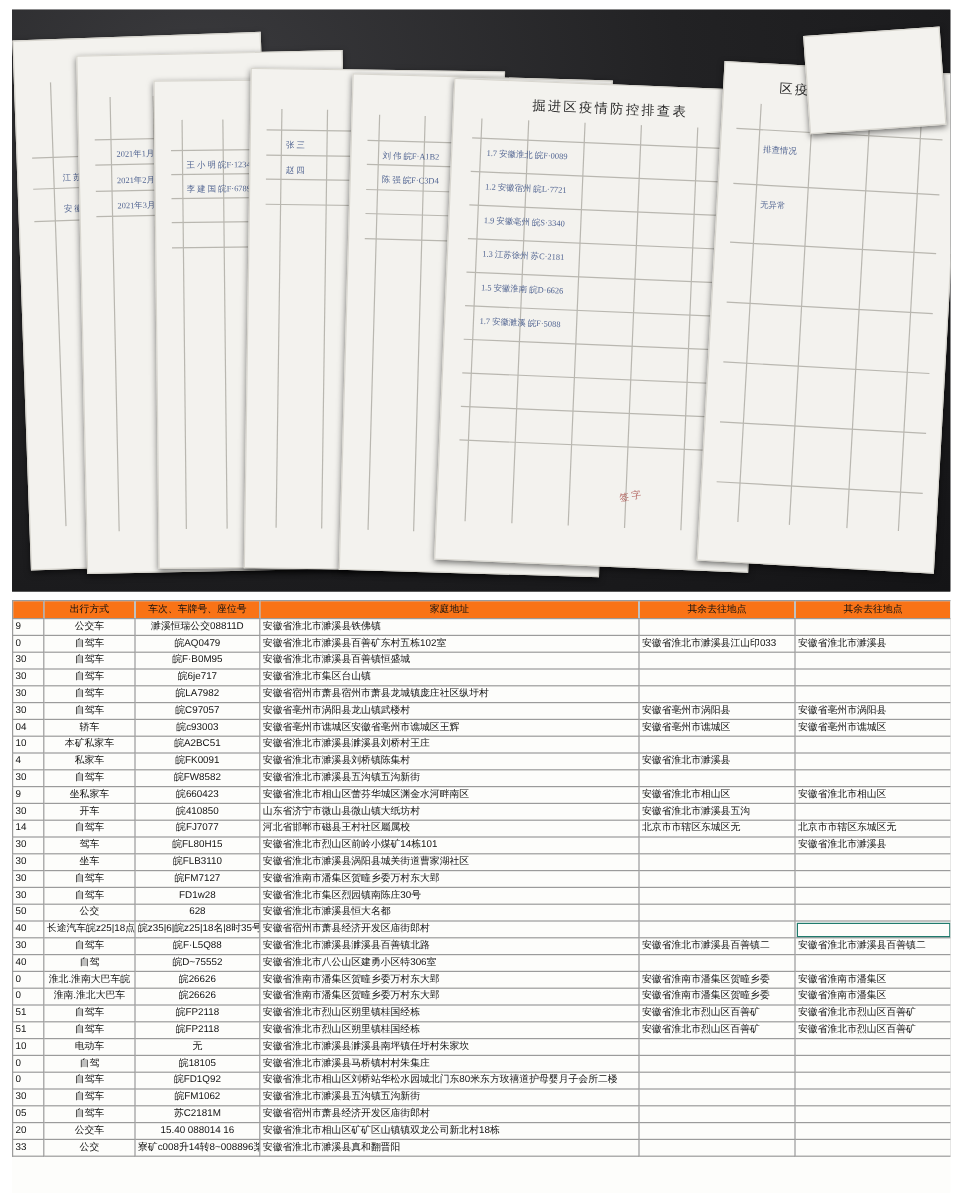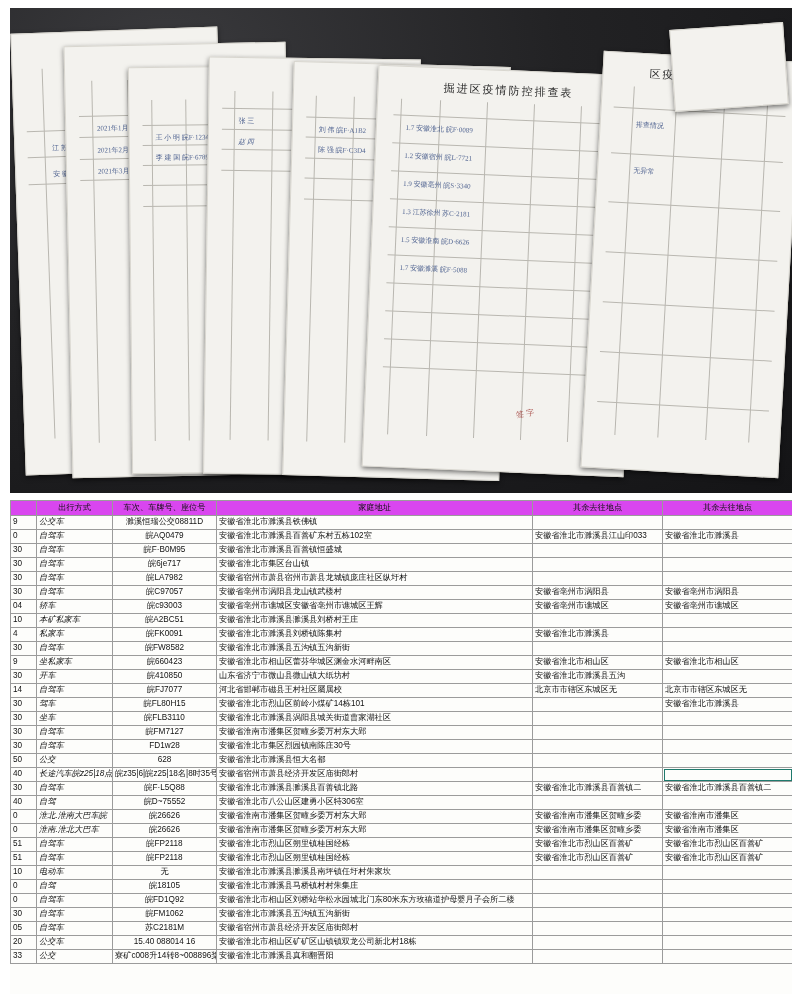--- a/index.html
+++ b/index.html
@@ -106,31 +106,31 @@
     color: #111;
     white-space: nowrap;
     overflow: hidden;
     text-overflow: clip;
     height: 14px;
     box-sizing: border-box;
   }
   table.data th {
     font-weight: normal;
     text-align: center;
-    background: #d946ef;
+    background: #f97316;
     height: 15px;
   }
   col.c-idx { width: 26px; }
   col.c-mode { width: 76px; }
   col.c-veh { width: 104px; }
   col.c-addr { width: 316px; }
   col.c-p1 { width: 130px; }
   col.c-p2 { width: 130px; }
   .cell-idx { text-align: left; padding-left: 3px; }
-  .cell-mode { text-align: left; padding-left: 3px; font-style: italic; }
+  .cell-mode { text-align: center; padding-left: 3px; }
   .cell-veh { text-align: center; }
   .cell-addr { text-align: left; padding-left: 3px; }
   .cell-p { text-align: left; padding-left: 3px; }
   td.boxed { outline: 1px solid #1f7a6d; outline-offset: -2px; }
 </style>
 </head>
 <body>
 
 <div class="page">
 
@@ -184,21 +184,21 @@
     <div class="sheet" style="left:196px; top:50px; width:210px; height:415px; transform: rotate(0.8deg);">
       <div class="vrule" style="left:12%;"></div>
       <div class="vrule" style="left:30%;"></div>
       <div class="vrule" style="left:50%;"></div>
       <div class="vrule" style="left:70%;"></div>
       <div class="rule" style="top:12%;"></div>
       <div class="rule" style="top:17%;"></div>
       <div class="rule" style="top:22%;"></div>
       <div class="rule" style="top:27%;"></div>
       <div class="scrawl" style="left:14%; top:14%;">张 三</div>
-      <div class="scrawl" style="left:14%; top:19%;font-style:italic;">赵 四</div>
+      <div class="scrawl" style="left:14%; top:19%;">赵 四</div>
     </div>
 
     <div class="sheet" style="left:278px; top:56px; width:215px; height:412px; transform: rotate(1.6deg);">
       <div class="hd" style="top:4%;">掘进区</div>
       <div class="vrule" style="left:10%;"></div>
       <div class="vrule" style="left:28%;"></div>
       <div class="vrule" style="left:48%;"></div>
       <div class="vrule" style="left:68%;"></div>
       <div class="vrule" style="left:86%;"></div>
       <div class="rule" style="top:13%;"></div>

